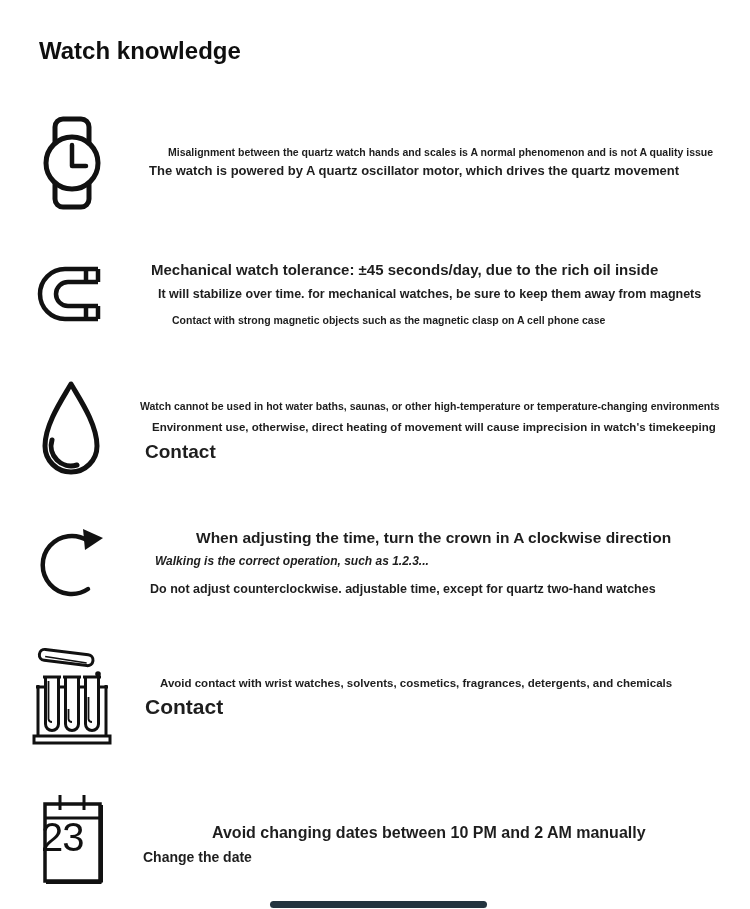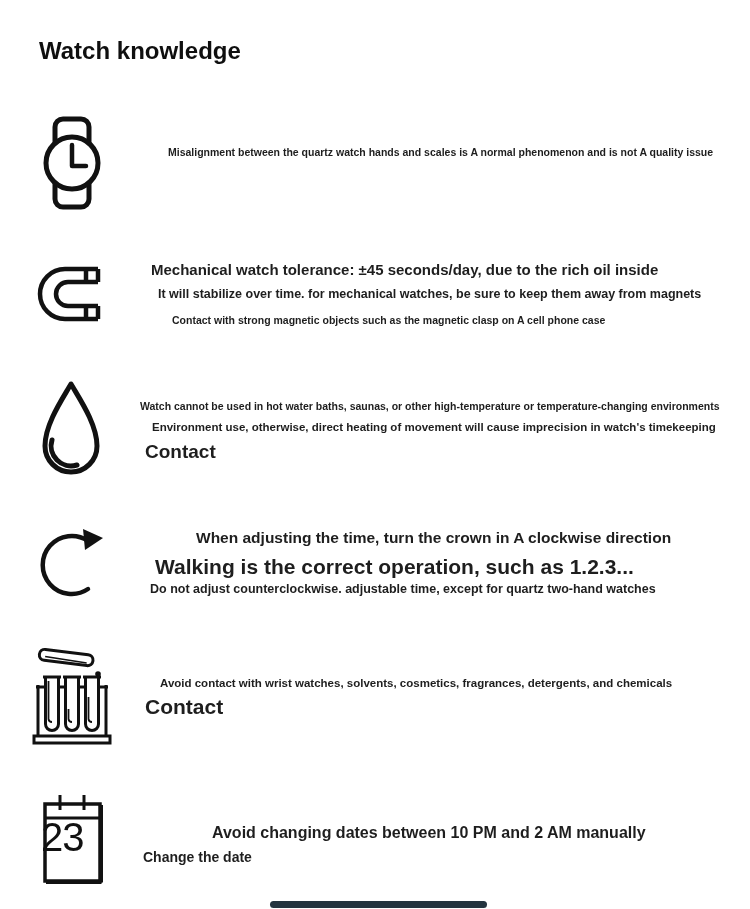--- a/index.html
+++ b/index.html
@@ -26,21 +26,21 @@
 
   .s2a { left: 151px; top: 261px; font-size: 15px; }
   .s2b { left: 158px; top: 287px; font-size: 12.5px; }
   .s2c { left: 148px; top: 314px; font-size: 10.5px; margin-left: 24px; }
 
   .s3a { left: 140px; top: 400px; font-size: 10.5px; }
   .s3b { left: 152px; top: 421px; font-size: 11.5px; }
   .s3c { left: 145px; top: 441px; font-size: 19px; }
 
   .s4a { left: 196px; top: 529px; font-size: 15.5px; }
-  .s4b { left: 155px; top: 554px; font-size: 21px; }
+  .s4b { left: 155px; top: 554px; font-size: 12px; font-style: italic; }
   .s4c { left: 150px; top: 582px; font-size: 12.5px; }
 
   .s5a { left: 160px; top: 677px; font-size: 11.5px; }
   .s5b { left: 145px; top: 694px; font-size: 21px; }
 
   .s6a { left: 212px; top: 823px; font-size: 16px; }
   .s6b { left: 143px; top: 849px; font-size: 14px; }
 
   .icon { position: absolute; }
   .i-watch    { left: 42px; top: 113px; width: 60px; height: 100px; }
@@ -79,20 +79,21 @@
   <h1 class="line t-title">Watch knowledge</h1>
 
   <div class="icon i-watch">
     <svg viewBox="0 0 60 100" xmlns="http://www.w3.org/2000/svg">
       <rect x="13" y="6" width="34" height="88" rx="8" fill="#fff" stroke="#111" stroke-width="5"></rect>
       <circle cx="30" cy="50" r="26" fill="#fff" stroke="#111" stroke-width="5"></circle>
       <path d="M30 32 L30 53 L44 53" fill="none" stroke="#111" stroke-width="4.5" stroke-linecap="round" stroke-linejoin="round"></path>
     </svg>
   </div>
   <div class="line s1a">Misalignment between the quartz watch hands and scales is A normal phenomenon and is not A quality issue</div>
+  <div class="line s1b">The watch is powered by A quartz oscillator motor, which drives the quartz movement</div>
 
   <div class="icon i-magnet">
     <svg viewBox="0 0 68 58" xmlns="http://www.w3.org/2000/svg">
       <g fill="none" stroke="#111" stroke-width="4.5">
         <path d="M63 4 H30 A25 25 0 0 0 30 54 H63"></path>
         <path d="M63 17 H33 A12 12 0 0 0 33 41 H63"></path>
         <line x1="63" y1="4" x2="63" y2="17"></line>
         <line x1="63" y1="41" x2="63" y2="54"></line>
         <line x1="51" y1="4" x2="51" y2="17"></line>
         <line x1="51" y1="41" x2="51" y2="54"></line>

